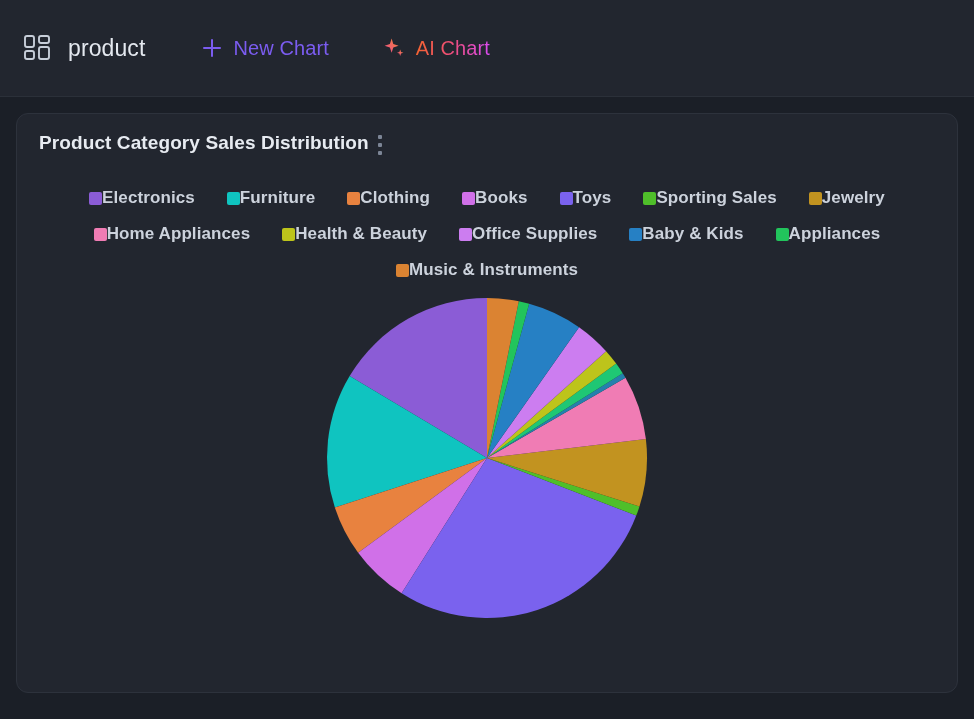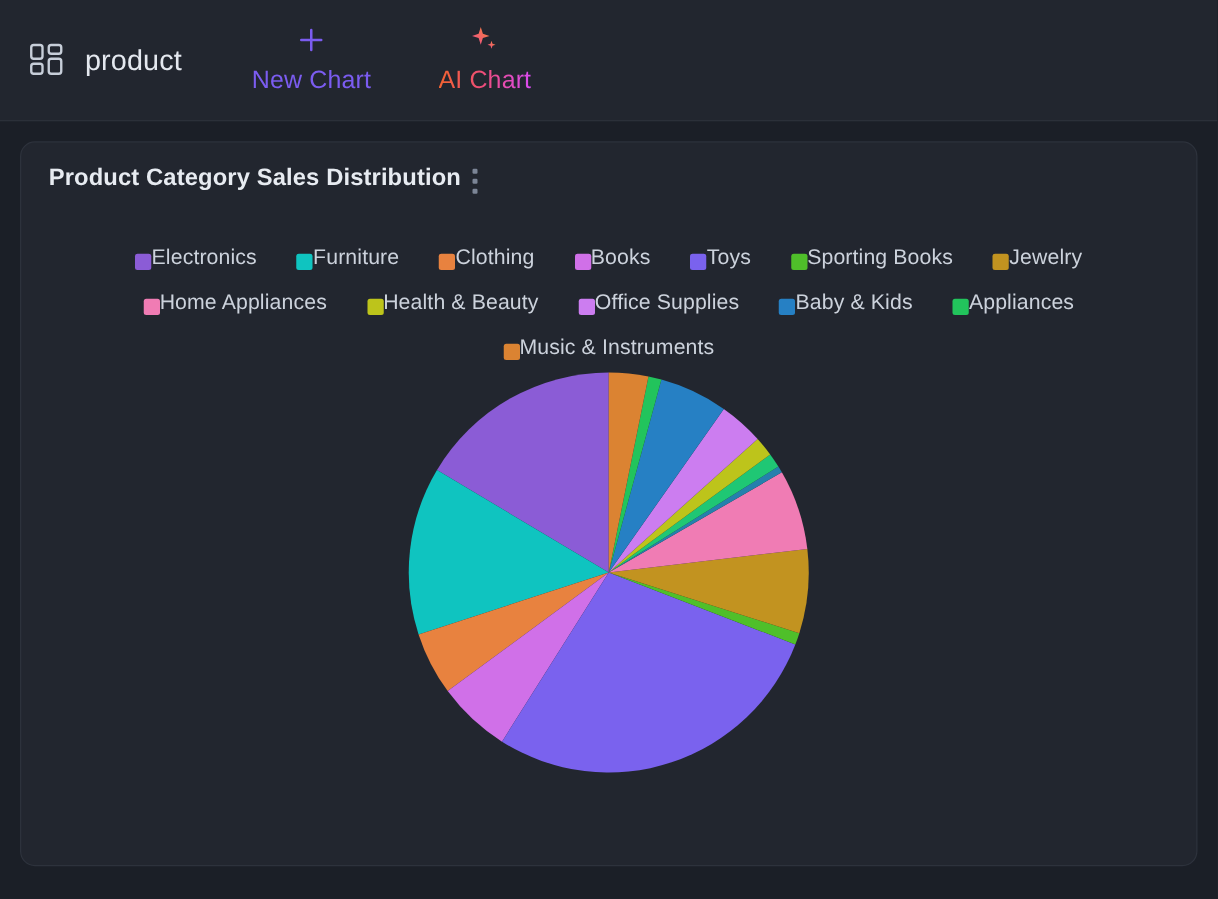--- a/index.html
+++ b/index.html
@@ -57,21 +57,20 @@
 
   .tb-btn {
     display: flex;
     align-items: center;
     gap: 10px;
     background: none;
     border: none;
     cursor: pointer;
     font-family: inherit;
     padding: 4px 2px;
-    flex-direction: column;
   }
 
   .tb-btn .plus-icon {
     width: 22px;
     height: 22px;
     display: block;
   }
 
   .tb-btn-label-new {
     font-size: 20px;
@@ -150,24 +149,25 @@
     align-content: flex-start;
     justify-content: center;
     gap: 0 32px;
     padding: 22px 30px 0 30px;
     max-width: 900px;
     margin: 0 auto;
   }
 
   .legend-item {
     display: flex;
-    align-items: flex-end;
+    align-items: center;
     height: 36px;
     cursor: pointer;
     white-space: nowrap;
+    font-weight: bold;
   }
 
   .legend-swatch {
     width: 13px;
     height: 13px;
     border-radius: 2px;
     flex: none;
   }
 
   .legend-label {
@@ -266,21 +266,21 @@
         <div class="legend-item">
           <span class="legend-swatch" style="background: rgb(208, 112, 232);"></span>
           <span class="legend-label">Books</span>
         </div>
         <div class="legend-item">
           <span class="legend-swatch" style="background: rgb(122, 98, 238);"></span>
           <span class="legend-label">Toys</span>
         </div>
         <div class="legend-item">
           <span class="legend-swatch" style="background: rgb(79, 191, 42);"></span>
-          <span class="legend-label">Sporting Books</span>
+          <span class="legend-label">Sporting Sales</span>
         </div>
         <div class="legend-item">
           <span class="legend-swatch" style="background: rgb(194, 147, 32);"></span>
           <span class="legend-label">Jewelry</span>
         </div>
         <div class="legend-item">
           <span class="legend-swatch" style="background: rgb(240, 124, 180);"></span>
           <span class="legend-label">Home Appliances</span>
         </div>
         <div class="legend-item">

